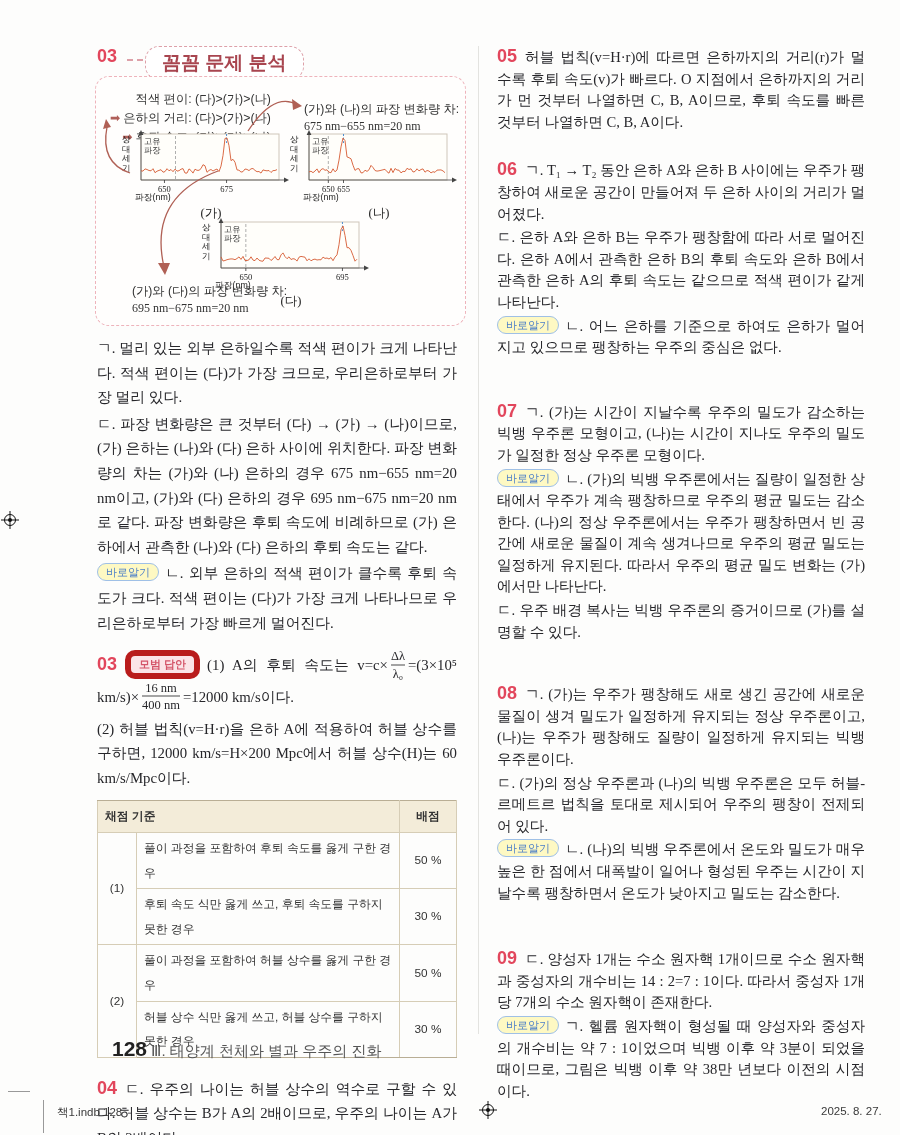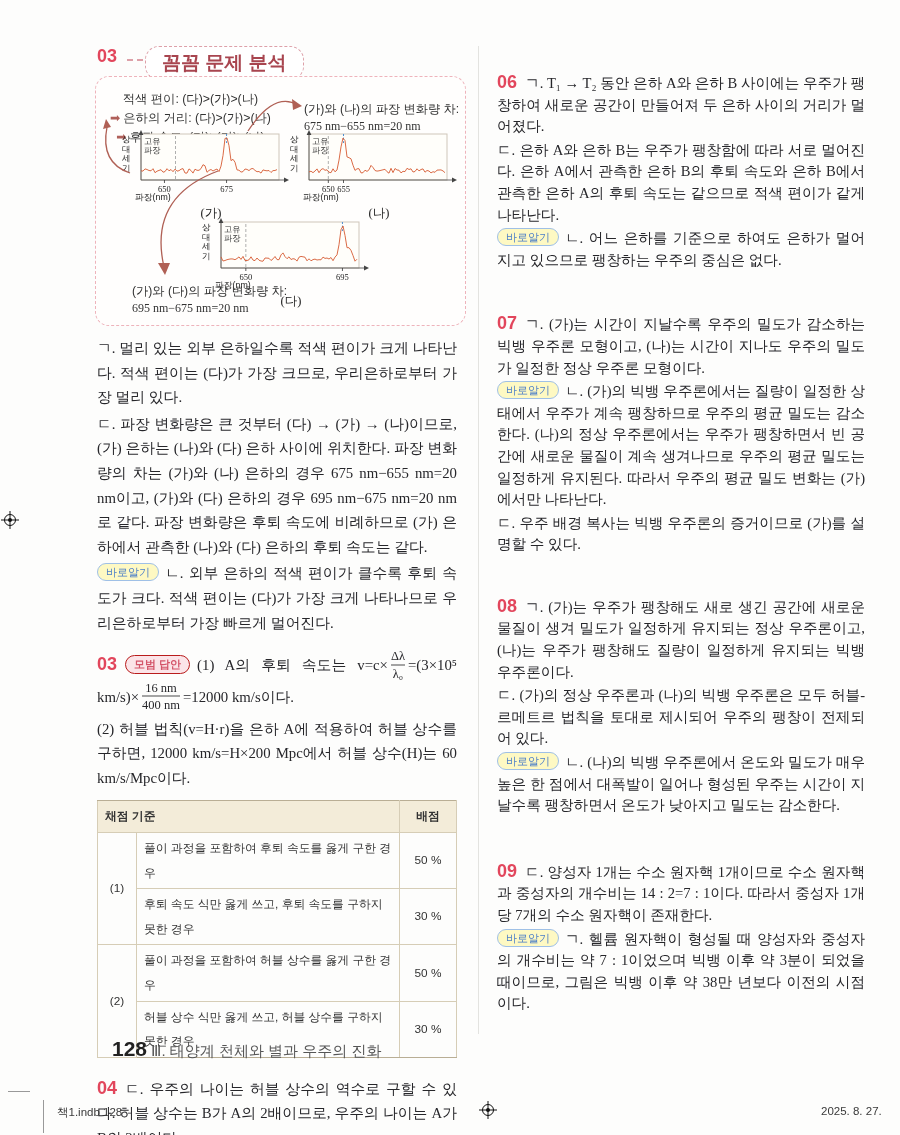--- a/index.html
+++ b/index.html
@@ -9,33 +9,33 @@
   #col-left{left:97px;top:46px;width:360px;}
   #col-right{left:497px;top:46px;width:368px;font-size:14.6px;line-height:21.6px;}
   #col-left .body{font-size:14.8px;line-height:24.6px;}
   .divider{position:absolute;left:478px;top:46px;width:1px;height:988px;background:#e3e3e0;}
   .num{font-family:"Liberation Sans",sans-serif;font-weight:bold;color:#e2465c;
        font-size:18px;margin-right:8px;}
   .baro{display:inline-block;font-family:"Liberation Sans",sans-serif;font-size:11px;
         color:#4a7dc8;border:1.3px solid #9fc0e6;border-radius:10px;padding:0 8px;
         line-height:16px;margin-right:6px;transform:translateY(-2px);background:#fef9c3;}
   .badge-answer{display:inline-block;font-family:"Liberation Sans",sans-serif;font-size:11px;
-        font-weight:bold;color:#d4556a;background:#fbe4e8;border:1px solid #b91c1c;
+        font-weight:bold;color:#d4556a;background:#fbe4e8;border:6px solid #b91c1c;
         border-radius:10px;padding:0 8px;line-height:17px;margin-right:7px;transform:translateY(-2px);}
   .para{margin:0 0 2px 0;}
   
   .an-header{position:relative;height:28px;margin-bottom:2px;}
   .an-conn{position:absolute;left:30px;top:13px;width:16px;border-top:2px dashed #dda0a8;}
   .an-bubble{position:absolute;left:48px;top:0;border:1.5px dashed #dda0a8;border-radius:14px;
         padding:3px 16px;font-family:"Liberation Sans",sans-serif;font-weight:bold;
         font-size:19px;color:#a8454f;background:#fff;}
   .an-box{position:relative;margin-left:-2px;width:369px;height:248px;
         border:1.5px dashed #eeb3bb;border-radius:14px;background:#fffefd;}
   .an-sum{position:absolute;left:14px;top:13px;font-size:12.3px;line-height:19px;
-        font-family:"Liberation Sans",sans-serif;color:#333;text-align:center;}
+        font-family:"Liberation Sans",sans-serif;color:#333;text-align:right;}
   .sumArrow{color:#b0605a;margin-right:3px;}
   .an-anno{position:absolute;font-size:12.2px;line-height:17px;text-align:left;
         font-family:"Liberation Sans",sans-serif;color:#333;}
   #anno-top{left:208px;top:24px;width:162px;}
   #anno-bottom{left:36px;top:206px;width:160px;}
   .an-anno .formula{font-family:"Liberation Serif",serif;font-size:12px;}
   .chart{position:absolute;width:168px;text-align:left;}
   #chart-0{left:26px;top:56px;}
   #chart-1{left:194px;top:56px;}
   #chart-2{left:106px;top:144px;}
@@ -231,20 +231,23 @@
     </table>
   </div>
 
   <div class="body sec" id="s04">
     <p class="para"><span class="num">04</span><span>ㄷ. 우주의 나이는 허블 상수의 역수로 구할 수 있다. 허블 상수는 B가 A의 2배이므로, 우주의 나이는 A가 B의 2배이다.</span></p>
 
   </div>
 </div>
 
 <div id="col-right" class="col">
+  <div class="sec" id="s05">
+    <p class="para"><span class="num">05</span><span>허블 법칙(v=H·r)에 따르면 은하까지의 거리(r)가 멀수록 후퇴 속도(v)가 빠르다. O 지점에서 은하까지의 거리가 먼 것부터 나열하면 C, B, A이므로, 후퇴 속도를 빠른 것부터 나열하면 C, B, A이다.</span></p>
+  </div>
 
   <div class="sec" id="s06">
     <p class="para"><span class="num">06</span><span>ㄱ. T₁ → T₂ 동안 은하 A와 은하 B 사이에는 우주가 팽창하여 새로운 공간이 만들어져 두 은하 사이의 거리가 멀어졌다.</span></p>
     <p class="para">ㄷ. 은하 A와 은하 B는 우주가 팽창함에 따라 서로 멀어진다. 은하 A에서 관측한 은하 B의 후퇴 속도와 은하 B에서 관측한 은하 A의 후퇴 속도는 같으므로 적색 편이가 같게 나타난다.</p>
     <p class="para"><span class="baro">바로알기</span><span>ㄴ. 어느 은하를 기준으로 하여도 은하가 멀어지고 있으므로 팽창하는 우주의 중심은 없다.</span></p>
   </div>
 
   <div class="sec" id="s07">
     <p class="para"><span class="num">07</span><span>ㄱ. (가)는 시간이 지날수록 우주의 밀도가 감소하는 빅뱅 우주론 모형이고, (나)는 시간이 지나도 우주의 밀도가 일정한 정상 우주론 모형이다.</span></p>
     <p class="para"><span class="baro">바로알기</span><span>ㄴ. (가)의 빅뱅 우주론에서는 질량이 일정한 상태에서 우주가 계속 팽창하므로 우주의 평균 밀도는 감소한다. (나)의 정상 우주론에서는 우주가 팽창하면서 빈 공간에 새로운 물질이 계속 생겨나므로 우주의 평균 밀도는 일정하게 유지된다. 따라서 우주의 평균 밀도 변화는 (가)에서만 나타난다.</span></p>

